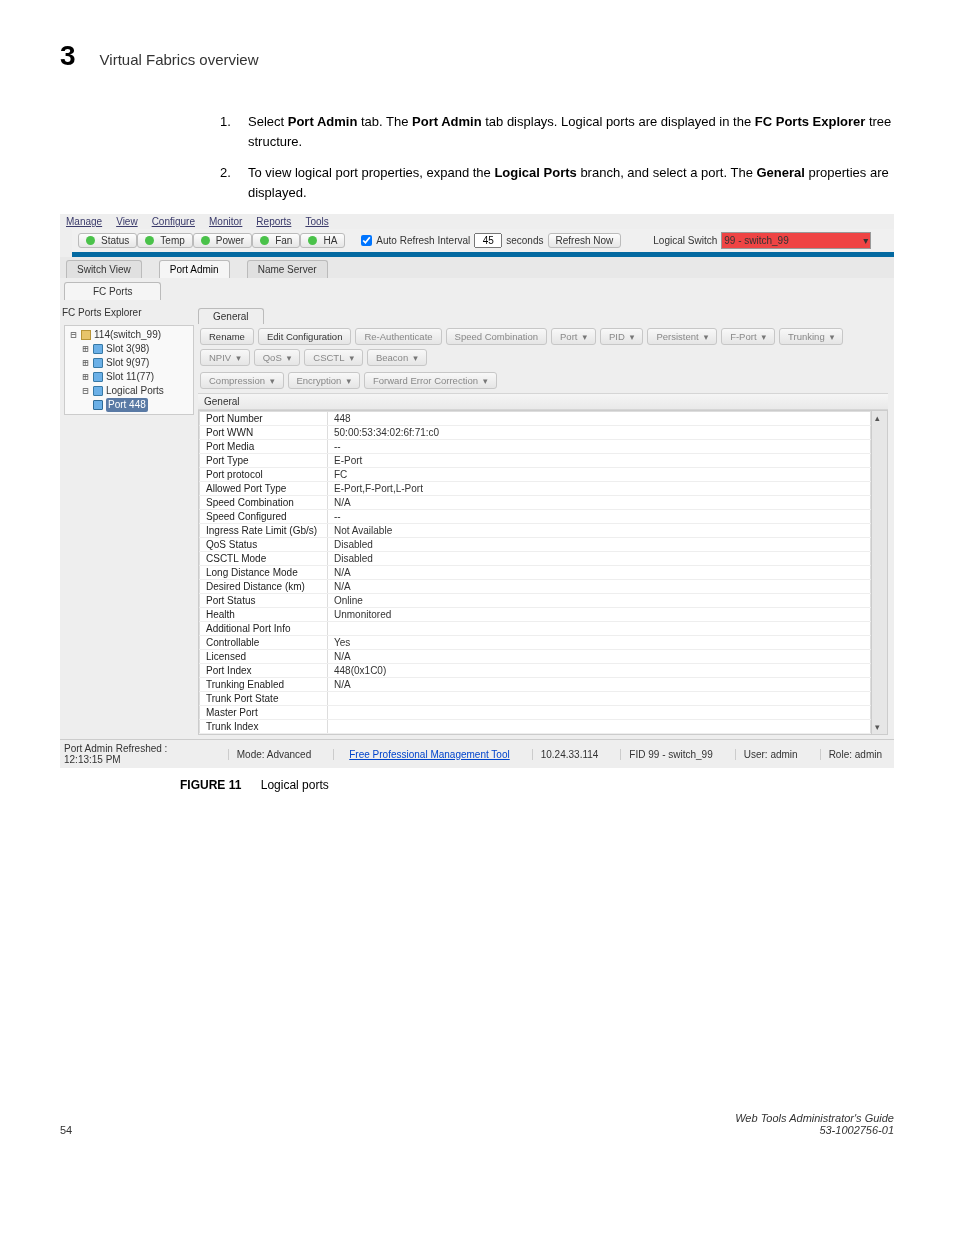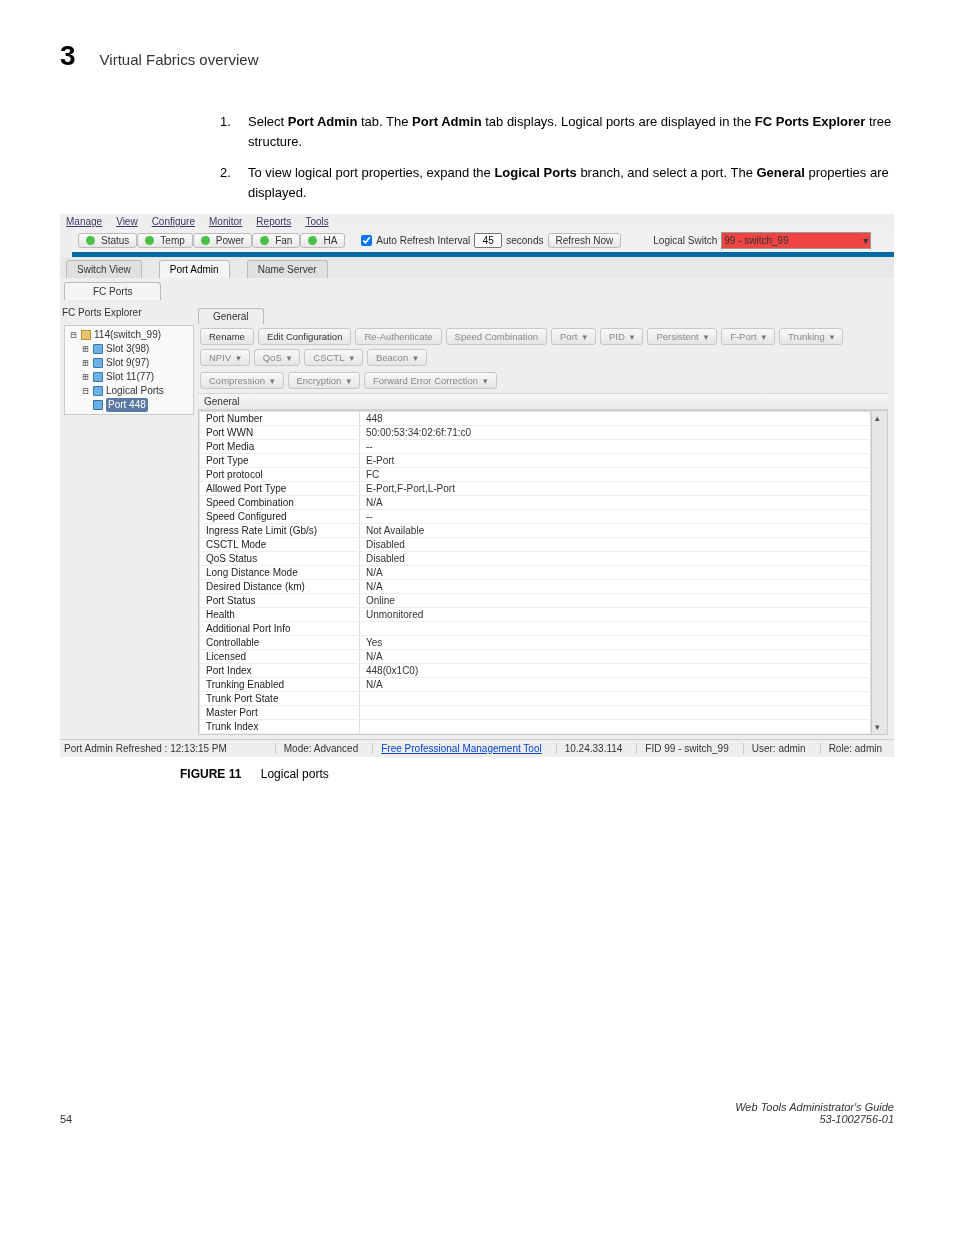--- a/index.html
+++ b/index.html
@@ -102,41 +102,41 @@
     padding:2px 6px; border:1px solid #d5d5d5; border-left:0; border-right:0;
     font-size:10px; color:#333; margin-top:2px;
   }
   .prop-table {
     width:100%; border-collapse:collapse; font-size:10px;
     border:1px solid #ddd; background:#fff;
   }
   .prop-table td {
     border-bottom:1px solid #eee; padding:1px 6px; height:13px; color:#333;
   }
-  .prop-table td:first-child { width:160px; border-right:1px solid #ddd; color:#222; }
+  .prop-table td:first-child { width:128px; border-right:1px solid #ddd; color:#222; }
   .scroll-hint {
     width:16px; border-left:1px solid #ccc; background:#e6e6e6;
     position:relative;
   }
   .scroll-hint::before, .scroll-hint::after {
     content:"▴"; position:absolute; left:3px; font-size:9px; color:#555;
   }
   .scroll-hint::before { top:2px; }
   .scroll-hint::after { content:"▾"; bottom:2px; }
   .grid-wrap { display:flex; border:1px solid #ccc; }
   .grid-wrap > div:first-child { flex:1; }
   .footer-row {
     display:flex; justify-content:space-between; align-items:center;
     font-size:10px; padding:3px 4px; border-top:1px solid #ccc;
-    background:#eee; gap:6px;
+    background:#eee; gap:14px;
   }
   .footer-row .cell {
     border-left:1px solid #ccc; padding:0 8px; white-space:nowrap;
   }
-  .footer-row a { color:#0044cc; text-decoration:underline; }
+  .footer-row a { color:#0044cc; text-decoration:underline;margin-left:7px; }
   .figure-caption {
     margin-top:10px; font-size:12px; padding-left:120px;
   }
   .figure-caption b { font-weight:bold; margin-right:16px; }
   .page-footer {
     display:flex; justify-content:space-between; align-items:flex-end;
     padding: 320px 60px 30px 60px; font-size:11px; font-style:italic; color:#333;
   }
   .page-footer .pnum { font-style:normal; }
   .page-footer .right { text-align:right; }
@@ -319,25 +319,25 @@
                   </tr>
                   <tr>
                     <td>Speed Configured</td>
                     <td>--</td>
                   </tr>
                   <tr>
                     <td>Ingress Rate Limit (Gb/s)</td>
                     <td>Not Available</td>
                   </tr>
                   <tr>
+                    <td>QoS Status</td>
+                    <td>Disabled</td>
+                  </tr>
+                  <tr>
                     <td>CSCTL Mode</td>
-                    <td>Disabled</td>
-                  </tr>
-                  <tr>
-                    <td>QoS Status</td>
                     <td>Disabled</td>
                   </tr>
                   <tr>
                     <td>Long Distance Mode</td>
                     <td>N/A</td>
                   </tr>
                   <tr>
                     <td>Desired Distance (km)</td>
                     <td>N/A</td>
                   </tr>

